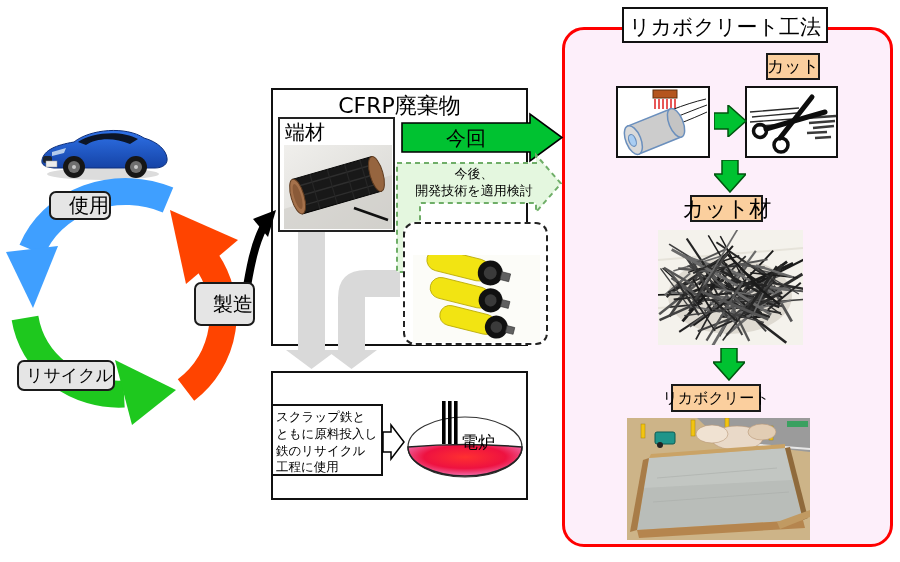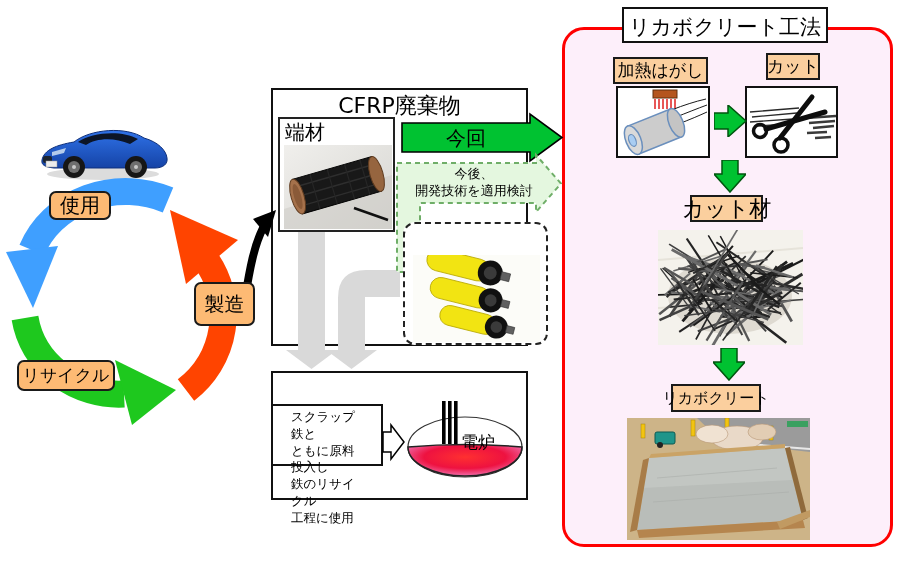--- a/index.html
+++ b/index.html
@@ -2,22 +2,22 @@
 <html style="--green: #00c231; --lightgreen: #e4f7df; --dashgreen: #6fae68; --gray: #d9d9d9; --peach: #fbcf9e; --pink_bg: #fdeffa; --red_border: #ff0000; --cycle_blue: #3f9fff; --cycle_green: #1ec81e; --cycle_red: #ff4400;"><head>
 <meta charset="utf-8">
 <style>
   *{box-sizing:border-box;margin:0;padding:0}
   html,body{width:900px;height:562px}
   body{position:relative;background:#ffffff;color:#000;
        font-family:"DejaVu Sans","Liberation Sans",sans-serif;overflow:hidden}
   .abs{position:absolute}
   svg{display:block}
   .box{position:absolute;background:#fff;border:2px solid #111}
-  .pill{position:absolute;background:#fdba74;border:2px solid #1a1a1a;border-radius:7px;
-        display:flex;align-items:center;justify-content:center;z-index:6;white-space:nowrap}
+  .pill{position:absolute;background:#e5e5e5;border:2px solid #1a1a1a;border-radius:7px;
+        display:flex;align-items:center;justify-content:flex-end;z-index:6;white-space:nowrap}
   .peach{position:absolute;background:var(--peach);border:2px solid #1a1a1a;
          display:flex;align-items:center;justify-content:center;white-space:nowrap}
   .ctr{display:flex;align-items:flex-end;justify-content:center}
   .ttl{position:absolute;left:0;right:0;text-align:center;white-space:nowrap}
   .arrtext{position:absolute;z-index:6;text-align:center;font-weight:normal;white-space:nowrap}
 </style>
 </head>
 <body>
 
 <svg class="abs" style="left:32px;top:110px" width="142" height="72" viewBox="0 0 142 72">
@@ -80,21 +80,21 @@
         <ellipse cx="12" cy="40" rx="6.5" ry="18" fill="#a5714b" stroke="#5f3b1f"></ellipse>
         <ellipse cx="12" cy="40" rx="3.6" ry="13" fill="#8a5a38"></ellipse>
         <ellipse cx="94" cy="40" rx="6.5" ry="18" fill="#96653f" stroke="#5f3b1f"></ellipse>
       </g>
       <path d="M70,63 L104,75" stroke="#101010" stroke-width="2.5"></path>
     </svg>
   </div>
 </div>
 
 <div class="box" style="left:271px;top:371px;width:257px;height:129px">
-  <div class="box" style="left:-2px;top:31px;width:112px;height:62px;border-width:2px;padding:3px 18px;line-height:1.34;font-size:12.5px">
+  <div class="box" style="left:-2px;top:31px;width:112px;height:72px;border-width:2px;padding:3px 3px;line-height:1.34;font-size:12.5px">
     <span style="display:block">スクラップ鉄と</span>
     <span style="display:block">ともに原料投入し</span>
     <span style="display:block">鉄のリサイクル</span>
     <span style="display:block">工程に使用</span>
   </div>
   <svg class="abs" style="left:122px;top:24px" width="128" height="92" viewBox="0 0 128 92">
     <defs>
       <radialGradient id="bowlG" cx="50%" cy="40%" r="65%">
         <stop offset="0" stop-color="#ff3030"></stop>
           <stop offset="0.55" stop-color="#ee1240"></stop>
@@ -105,23 +105,20 @@
     <path d="M13,50 Q70,45 127,50 A57,29 0 0 1 13,50 Z" fill="url(#bowlG)" stroke="#222" stroke-width="1.5"></path>
     <rect x="47" y="4" width="3.6" height="43" fill="#000"></rect>
     <rect x="53" y="4" width="3.6" height="43" fill="#000"></rect>
     <rect x="59" y="4" width="3.6" height="43" fill="#000"></rect>
     <text x="66" y="51" font-size="17" fill="#000">電炉</text>
   </svg>
 </div>
 
 <div class="abs" style="left:562px;top:27px;width:331px;height:520px;background:var(--pink_bg);
             border:3px solid var(--red_border);border-radius:22px">
-  <div class="peach" style="left:48px;top:27px;width:95px;height:27px;font-size:17px">
-    <span>加熱はがし</span>
-  </div>
   <div class="box" style="left:51px;top:56px;width:94px;height:72px">
     <svg width="90" height="68" viewBox="0 0 90 68">
       <rect x="35" y="2" width="24" height="8" fill="#b4551e" stroke="#60300f"></rect>
       <path d="M37,11 V21 M41,11 V21 M45,11 V21 M49,11 V21 M53,11 V21 M57,11 V21" stroke="#e02020" stroke-width="1.5" fill="none"></path>
       <path d="M18,38 C42,26 66,16 88,11 M22,44 C46,34 70,24 89,17 M26,50 C50,40 74,31 89,24" stroke="#1a1a1a" stroke-width="1" fill="none"></path>
       <g transform="rotate(-22 38 44)">
         <rect x="14" y="28" width="46" height="30" fill="#cccccc" stroke="#6a8fbd" stroke-width="1.5"></rect>
         <ellipse cx="60" cy="43" rx="7" ry="15.2" fill="#c4c4c4" stroke="#6a8fbd" stroke-width="1.5"></ellipse>
         <ellipse cx="14" cy="43" rx="7.5" ry="15.2" fill="#dadada" stroke="#6a8fbd" stroke-width="1.5"></ellipse>
         <ellipse cx="13" cy="43" rx="3.4" ry="6.2" fill="#a9cdf2" stroke="#6a8fbd" stroke-width="1.2"></ellipse>

